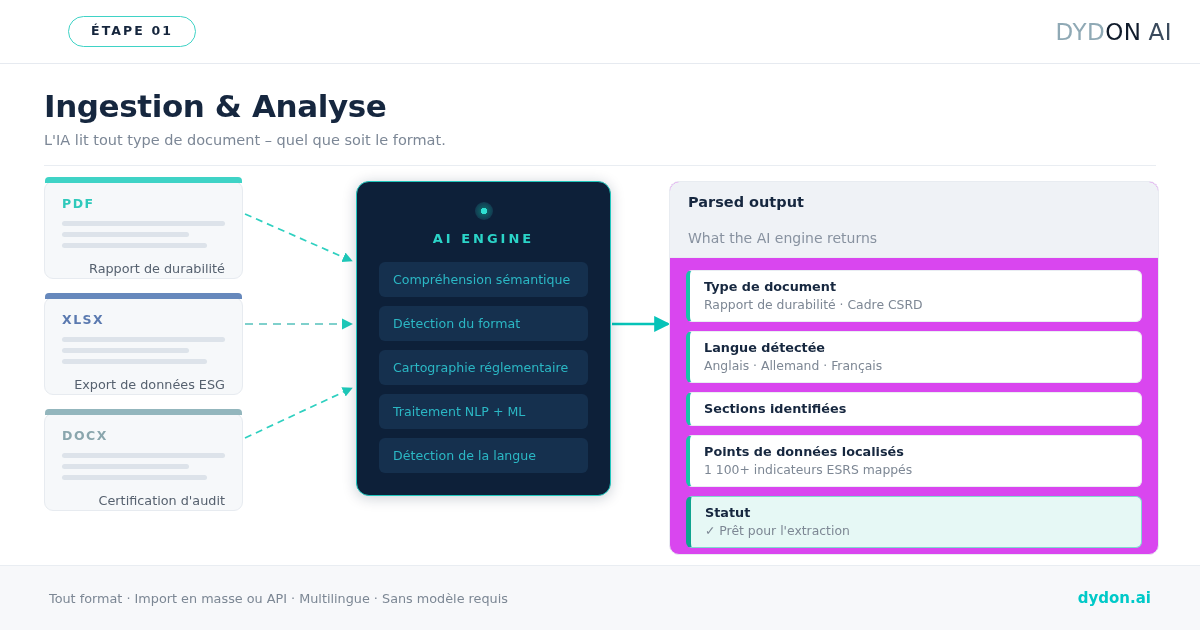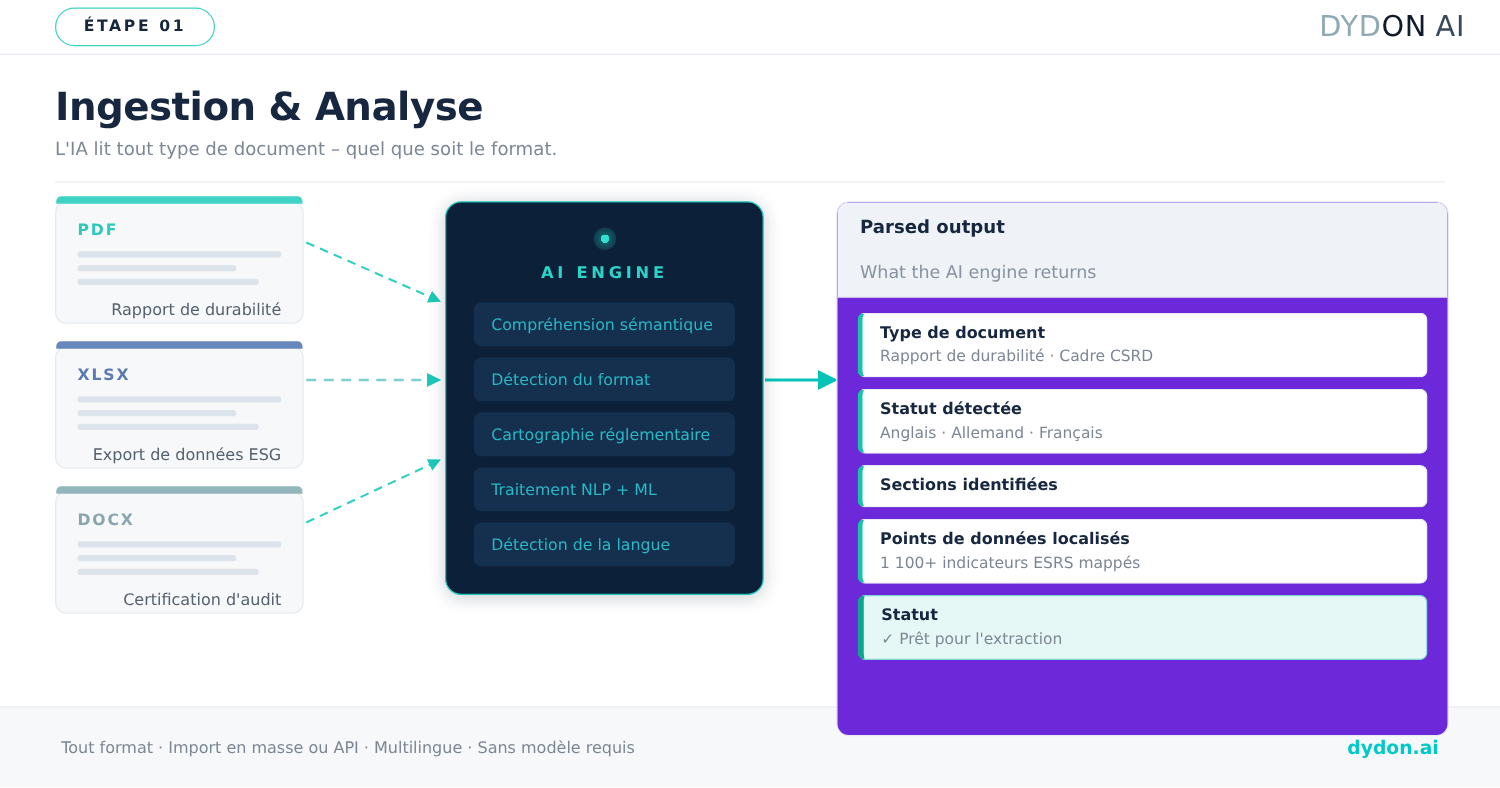--- a/index.html
+++ b/index.html
@@ -11,27 +11,27 @@
     height: 630px;
     background: #ffffff;
     font-family: "DejaVu Sans", "Liberation Sans", sans-serif;
     color: #16263d;
     overflow: hidden;
     position: relative;
   }
 
   
   .topbar {
-    height: 44px;
+    height: 64px;
     box-sizing: border-box;
     border-bottom: 1px solid #e6eaf0;
     display: flex;
     align-items: center;
     justify-content: space-between;
-    padding: 0 28px 0 44px;
+    padding: 0 28px 0 68px;
     background: #ffffff;
   }
   .step-pill {
     border: 1.6px solid #3fd3c6;
     border-radius: 999px;
     padding: 8px 22px 9px 22px;
     font-size: 12.5px;
     font-weight: bold;
     letter-spacing: 2.1px;
     color: #16263d;
@@ -176,24 +176,24 @@
   .engine-pill:last-child { margin-bottom: 0; }
 
   
   .out-wrap {
     flex: 0 0 490px;
     margin-left: 58px;
     position: relative;
     z-index: 3;
   }
   .out-panel {
-    background: #6d28d9;
+    background: #d946ef;
     border: 1px solid #e8ecf1;
     border-radius: 10px;
-    height: 428px;
+    height: 374px;
     box-sizing: border-box;
     overflow: hidden;
   }
   .out-head {
     background: #eff2f6;
     padding: 12px 18px 11px 18px;
     border-bottom: 1px solid #e8ecf1;
   }
   .out-head-title {
     font-size: 14.5px;
@@ -355,21 +355,21 @@
           <div class="out-head-sub">What the AI engine returns</div>
         </div>
         <div class="out-list">
 
           <div class="out-row">
             <div class="out-row-title">Type de document</div>
             <div class="out-row-val">Rapport de durabilité · Cadre CSRD</div>
           </div>
 
           <div class="out-row">
-            <div class="out-row-title">Statut détectée</div>
+            <div class="out-row-title">Langue détectée</div>
             <div class="out-row-val">Anglais · Allemand · Français</div>
           </div>
 
           <div class="out-row">
             <div class="out-row-title">Sections identifiées</div>
           </div>
 
           <div class="out-row">
             <div class="out-row-title">Points de données localisés</div>
             <div class="out-row-val">1 100+ indicateurs ESRS mappés</div>

